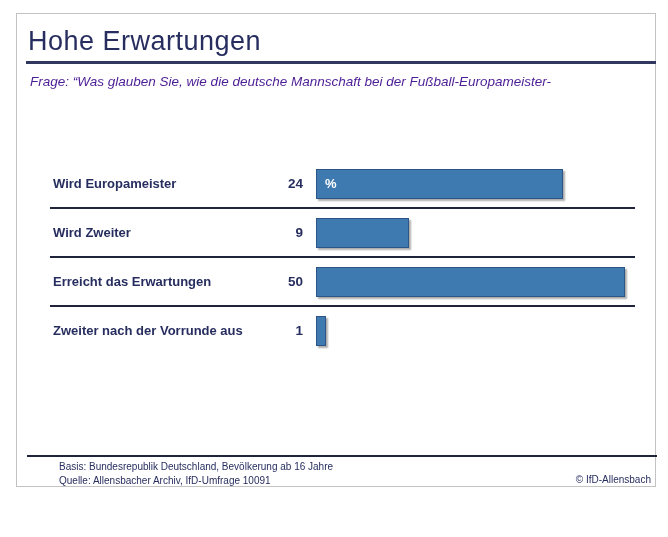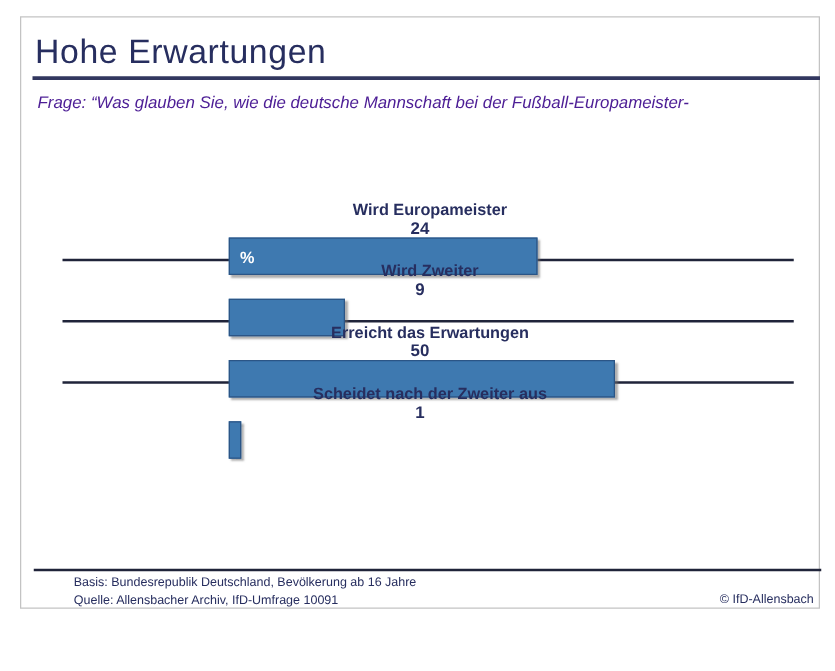--- a/index.html
+++ b/index.html
@@ -42,33 +42,32 @@
   .rows {
     position: absolute;
     left: 33px; top: 146px;
     width: 585px;
   }
   .row {
     height: 49px;
     display: flex;
     align-items: center;
     border-bottom: 2px solid #20243a;
-    flex-direction: column;
   }
   .row.last { border-bottom: none; height: 47px; }
   .row-label {
     flex: 1;
     padding-left: 3px;
     font-size: 13px;
     font-weight: 700;
     color: #272e5f;
   }
   .row-value {
     width: 40px;
-    text-align: center;
+    text-align: right;
     font-size: 13.5px;
     font-weight: 700;
     color: #272e5f;
     margin-right: 13px;
   }
   .bar-area {
     width: 319px;
     display: flex;
     align-items: center;
   }
@@ -143,21 +142,21 @@
     <div class="row">
       <div class="row-label">Erreicht das Erwartungen</div>
       <div class="row-value">50</div>
       <div class="bar-area">
         <div class="bar" style="width: 309px; background: rgb(62, 121, 176); border-color: rgb(43, 85, 134);"></div>
       </div>
     </div>
 
 
     <div class="row last">
-      <div class="row-label">Scheidet nach der Zweiter aus</div>
+      <div class="row-label">Zweiter nach der Vorrunde aus</div>
       <div class="row-value">1</div>
       <div class="bar-area">
         <div class="bar" style="width: 10px; background: rgb(62, 121, 176); border-color: rgb(43, 85, 134);"></div>
       </div>
     </div>
 
   </div>
 
   <div class="footer">
     <div class="footer-line">Basis: Bundesrepublik Deutschland, Bevölkerung ab 16 Jahre</div>

